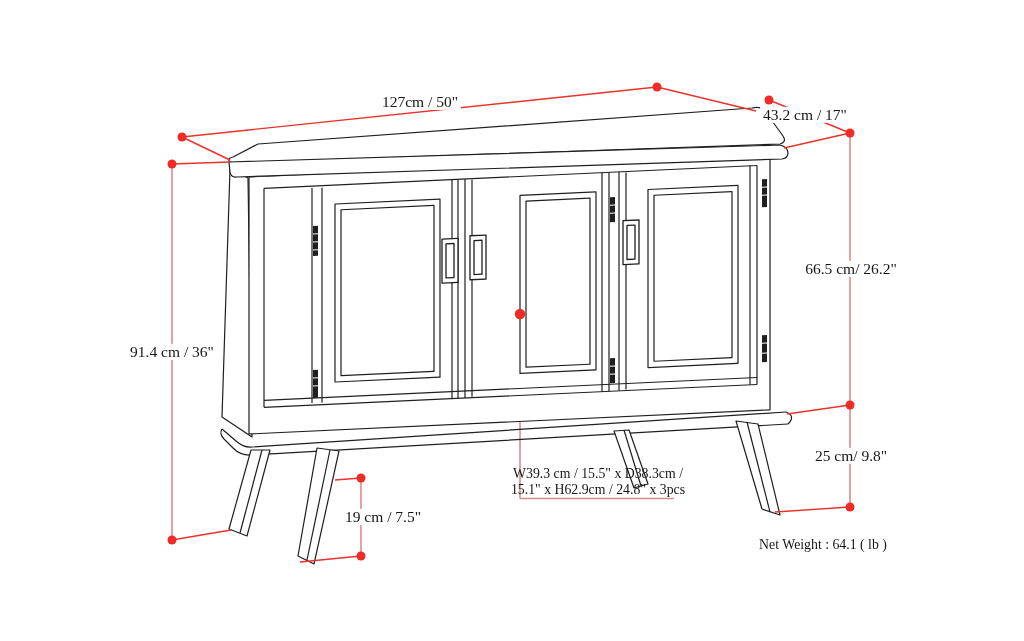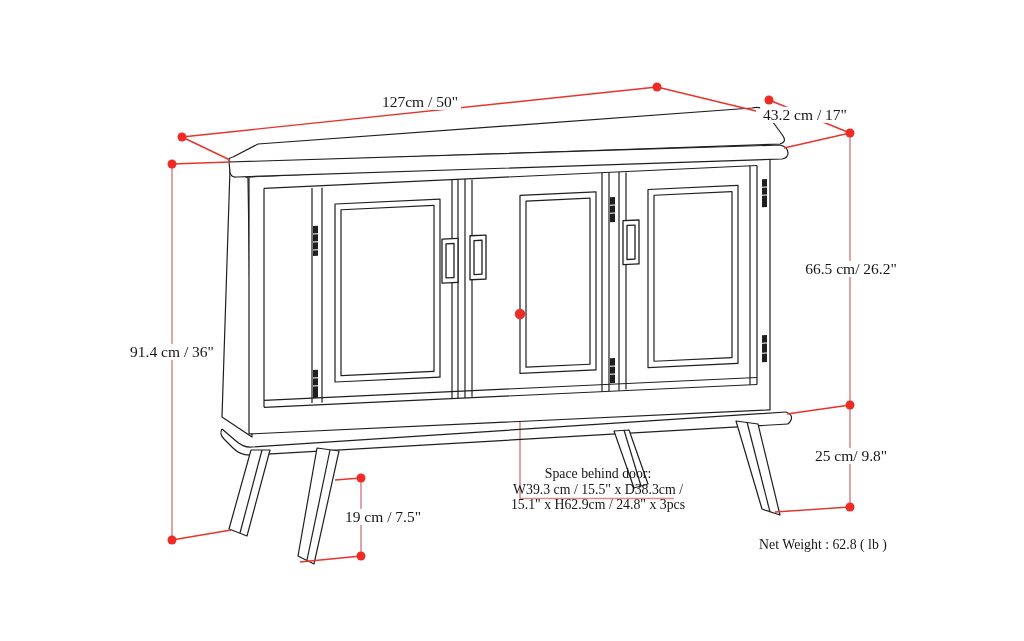--- a/index.html
+++ b/index.html
@@ -148,20 +148,19 @@
 
   <div class="dim-label" style="left:851px;top:269px;">66.5 cm/ 26.2"</div>
 
   <div class="dim-label" style="left:172px;top:352px;">91.4 cm / 36"</div>
 
   <div class="dim-label" style="left:851px;top:456px;">25 cm/ 9.8"</div>
 
   <div class="dim-label" style="left:383px;top:517px;">19 cm / 7.5"</div>
 
   <div class="note-block">
-    <div>Space behind door:</div>
     <div>W39.3 cm / 15.5" x D38.3cm /</div>
     <div>15.1" x H62.9cm / 24.8" x 3pcs</div>
   </div>
 
-  <div class="net-weight">Net Weight : 62.8 ( lb )</div>
+  <div class="net-weight">Net Weight : 64.1 ( lb )</div>
 
 </div>
 
 </body></html>

